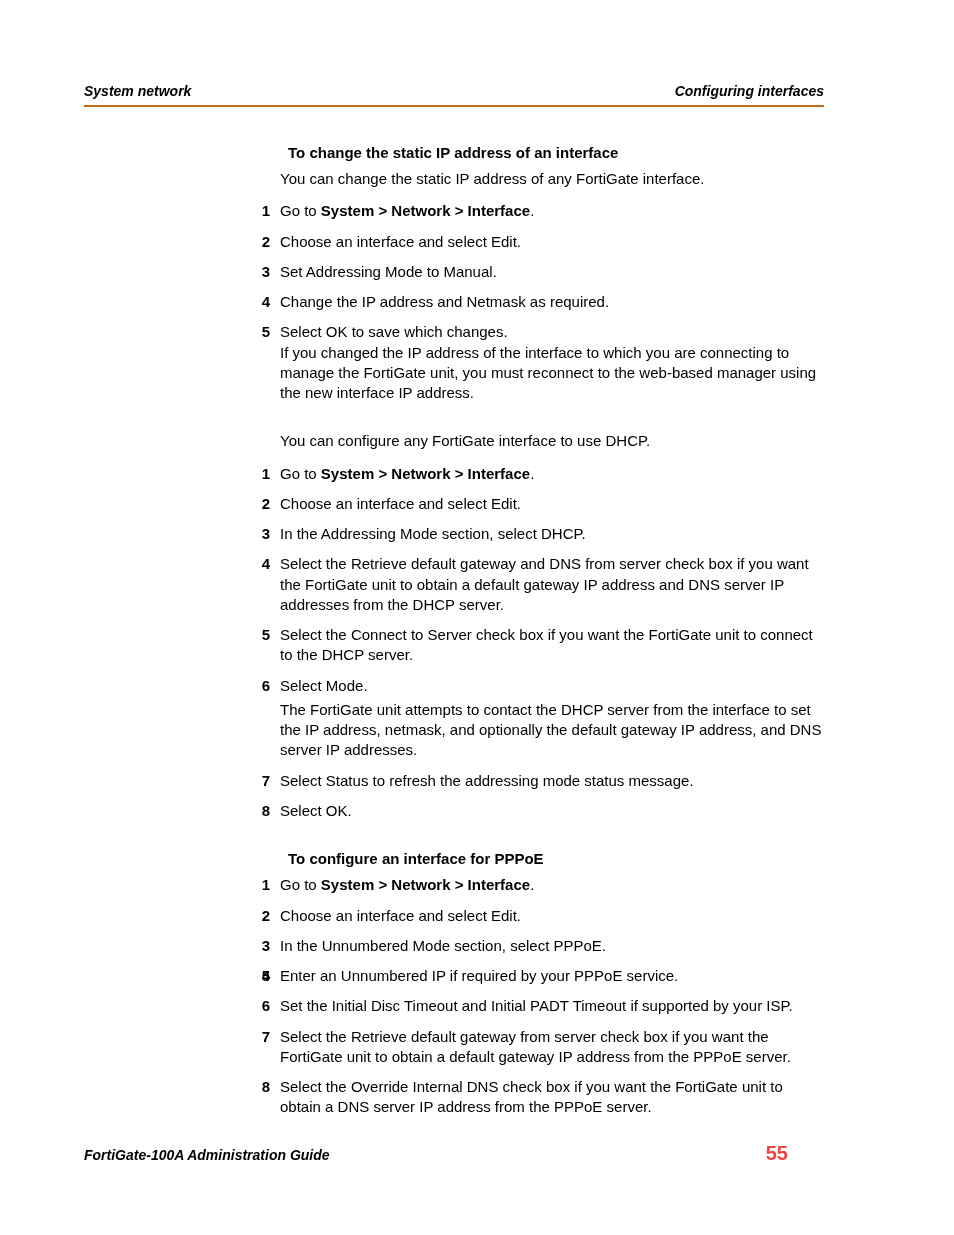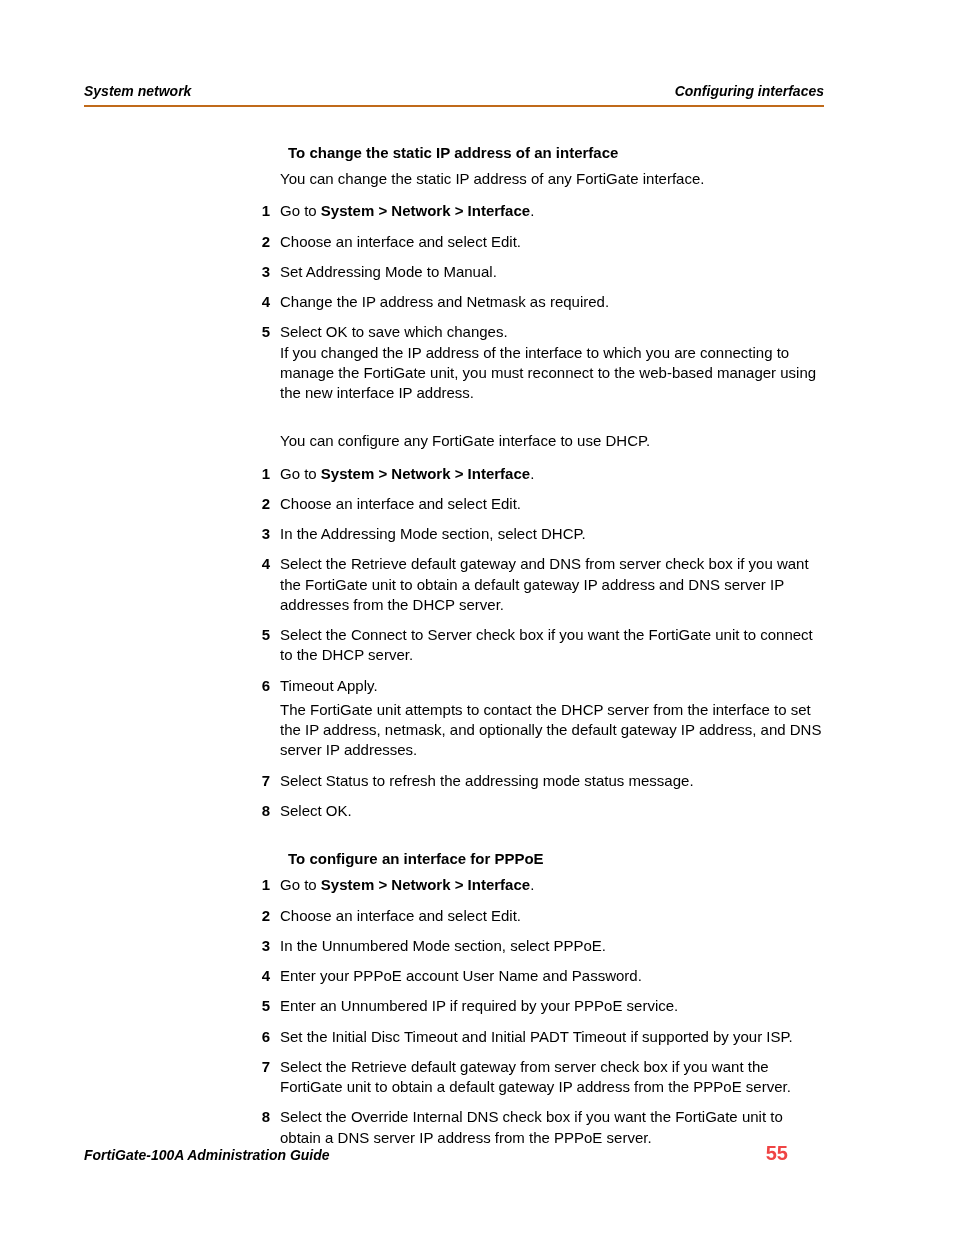--- a/index.html
+++ b/index.html
@@ -112,31 +112,31 @@
       <li><span class="step-num">5</span><span>Select OK to save which changes.</span><div style="">If you changed the IP address of the interface to which you are connecting to manage the FortiGate unit, you must reconnect to the web-based manager using the new interface IP address.</div></li>
     </ol>
 
     <p class="intro">You can configure any FortiGate interface to use DHCP.</p>
     <ol class="steps">
       <li><span class="step-num">1</span><span>Go to </span><span class="bold">System &gt; Network &gt; Interface</span><span>.</span></li>
       <li><span class="step-num">2</span><span>Choose an interface and select Edit.</span></li>
       <li><span class="step-num">3</span><span>In the Addressing Mode section, select DHCP.</span></li>
       <li><span class="step-num">4</span><span>Select the Retrieve default gateway and DNS from server check box if you want the FortiGate unit to obtain a default gateway IP address and DNS server IP addresses from the DHCP server.</span></li>
       <li><span class="step-num">5</span><span>Select the Connect to Server check box if you want the FortiGate unit to connect to the DHCP server.</span></li>
-      <li><span class="step-num">6</span><span>Timeout Apply.</span><div style="margin-top:4px;">The FortiGate unit attempts to contact the DHCP server from the interface to set the IP address, netmask, and optionally the default gateway IP address, and DNS server IP addresses.</div></li>
+      <li><span class="step-num">6</span><span>Select Mode.</span><div style="margin-top:4px;">The FortiGate unit attempts to contact the DHCP server from the interface to set the IP address, netmask, and optionally the default gateway IP address, and DNS server IP addresses.</div></li>
       <li><span class="step-num">7</span><span>Select Status to refresh the addressing mode status message.</span></li>
       <li><span class="step-num">8</span><span>Select OK.</span></li>
     </ol>
 
     <p class="sect-title">To configure an interface for PPPoE</p>
     <ol class="steps" style="margin-bottom:0;">
       <li><span class="step-num">1</span><span>Go to </span><span class="bold">System &gt; Network &gt; Interface</span><span>.</span></li>
       <li><span class="step-num">2</span><span>Choose an interface and select Edit.</span></li>
       <li><span class="step-num">3</span><span>In the Unnumbered Mode section, select PPPoE.</span></li>
-      <li><span class="step-num">4</span><span>Enter your PPPoE account User Name and Password.</span></li>
+      <li><span class="step-num">4</span></li>
       <li><span class="step-num">5</span><span>Enter an Unnumbered IP if required by your PPPoE service.</span></li>
       <li><span class="step-num">6</span><span>Set the Initial Disc Timeout and Initial PADT Timeout if supported by your ISP.</span></li>
       <li><span class="step-num">7</span><span>Select the Retrieve default gateway from server check box if you want the FortiGate unit to obtain a default gateway IP address from the PPPoE server.</span></li>
       <li><span class="step-num">8</span><span>Select the Override Internal DNS check box if you want the FortiGate unit to obtain a DNS server IP address from the PPPoE server.</span></li>
     </ol>
 
   </div>
 
   <div class="ftr">
     <span>FortiGate-100A Administration Guide</span>

